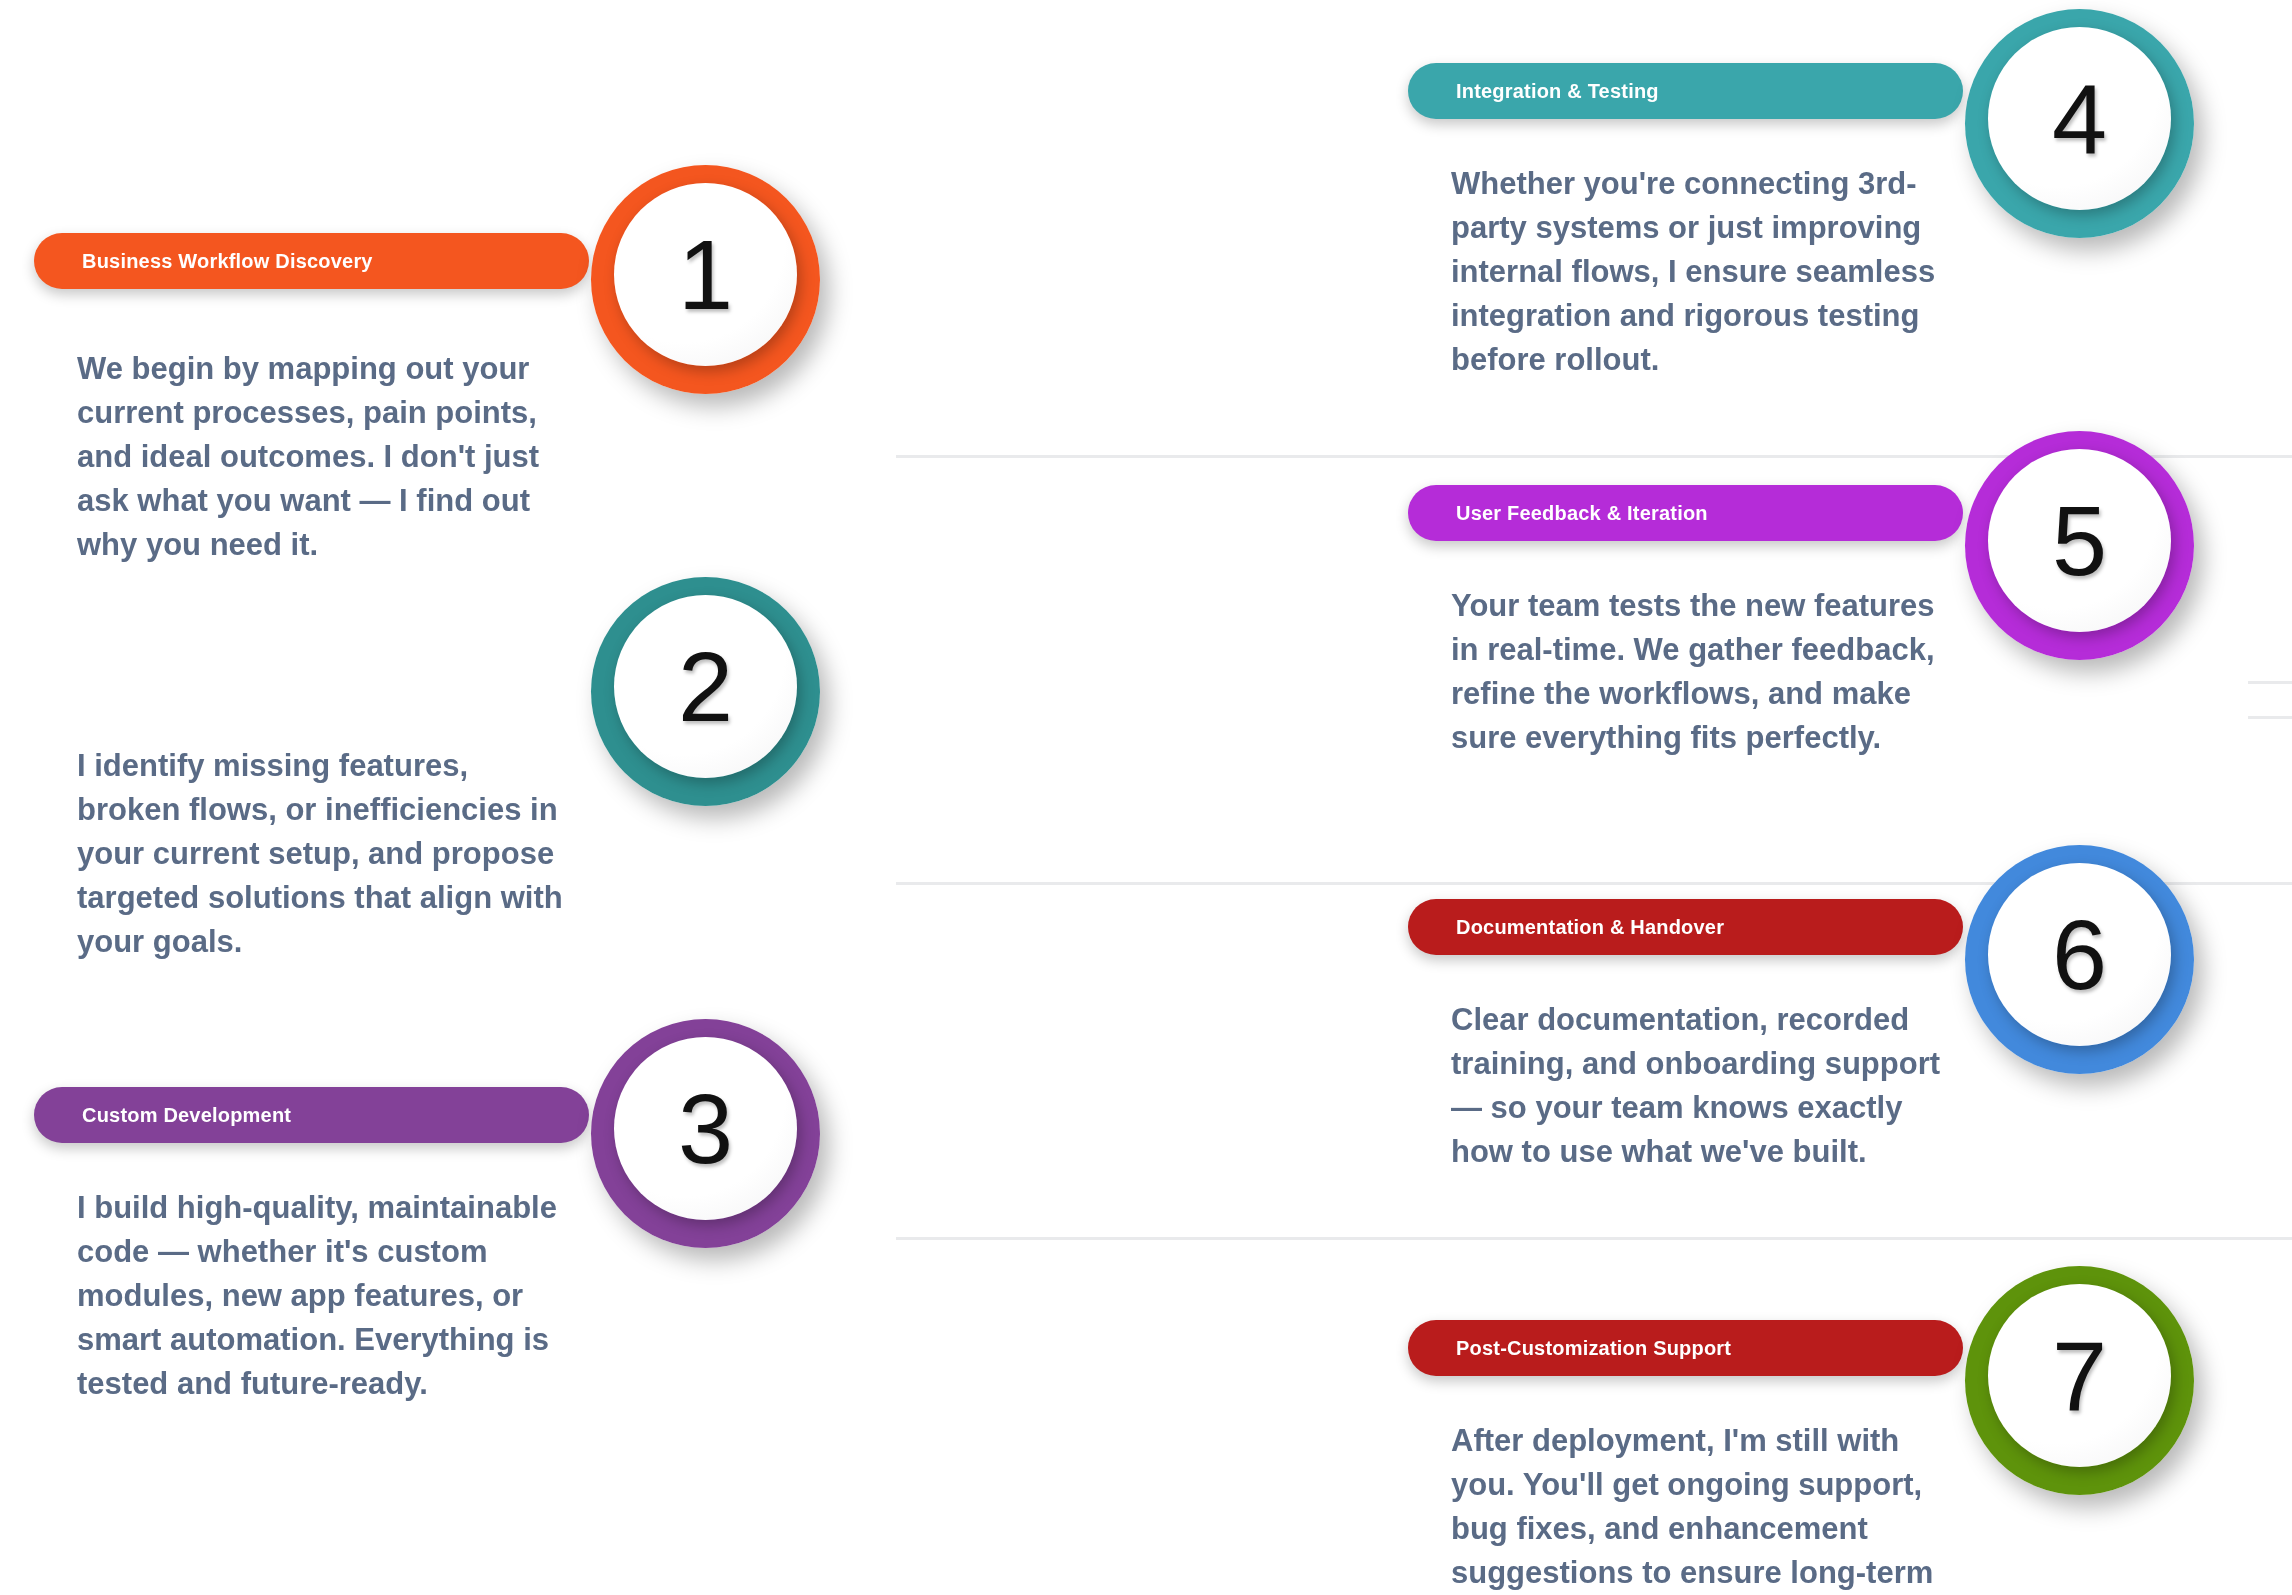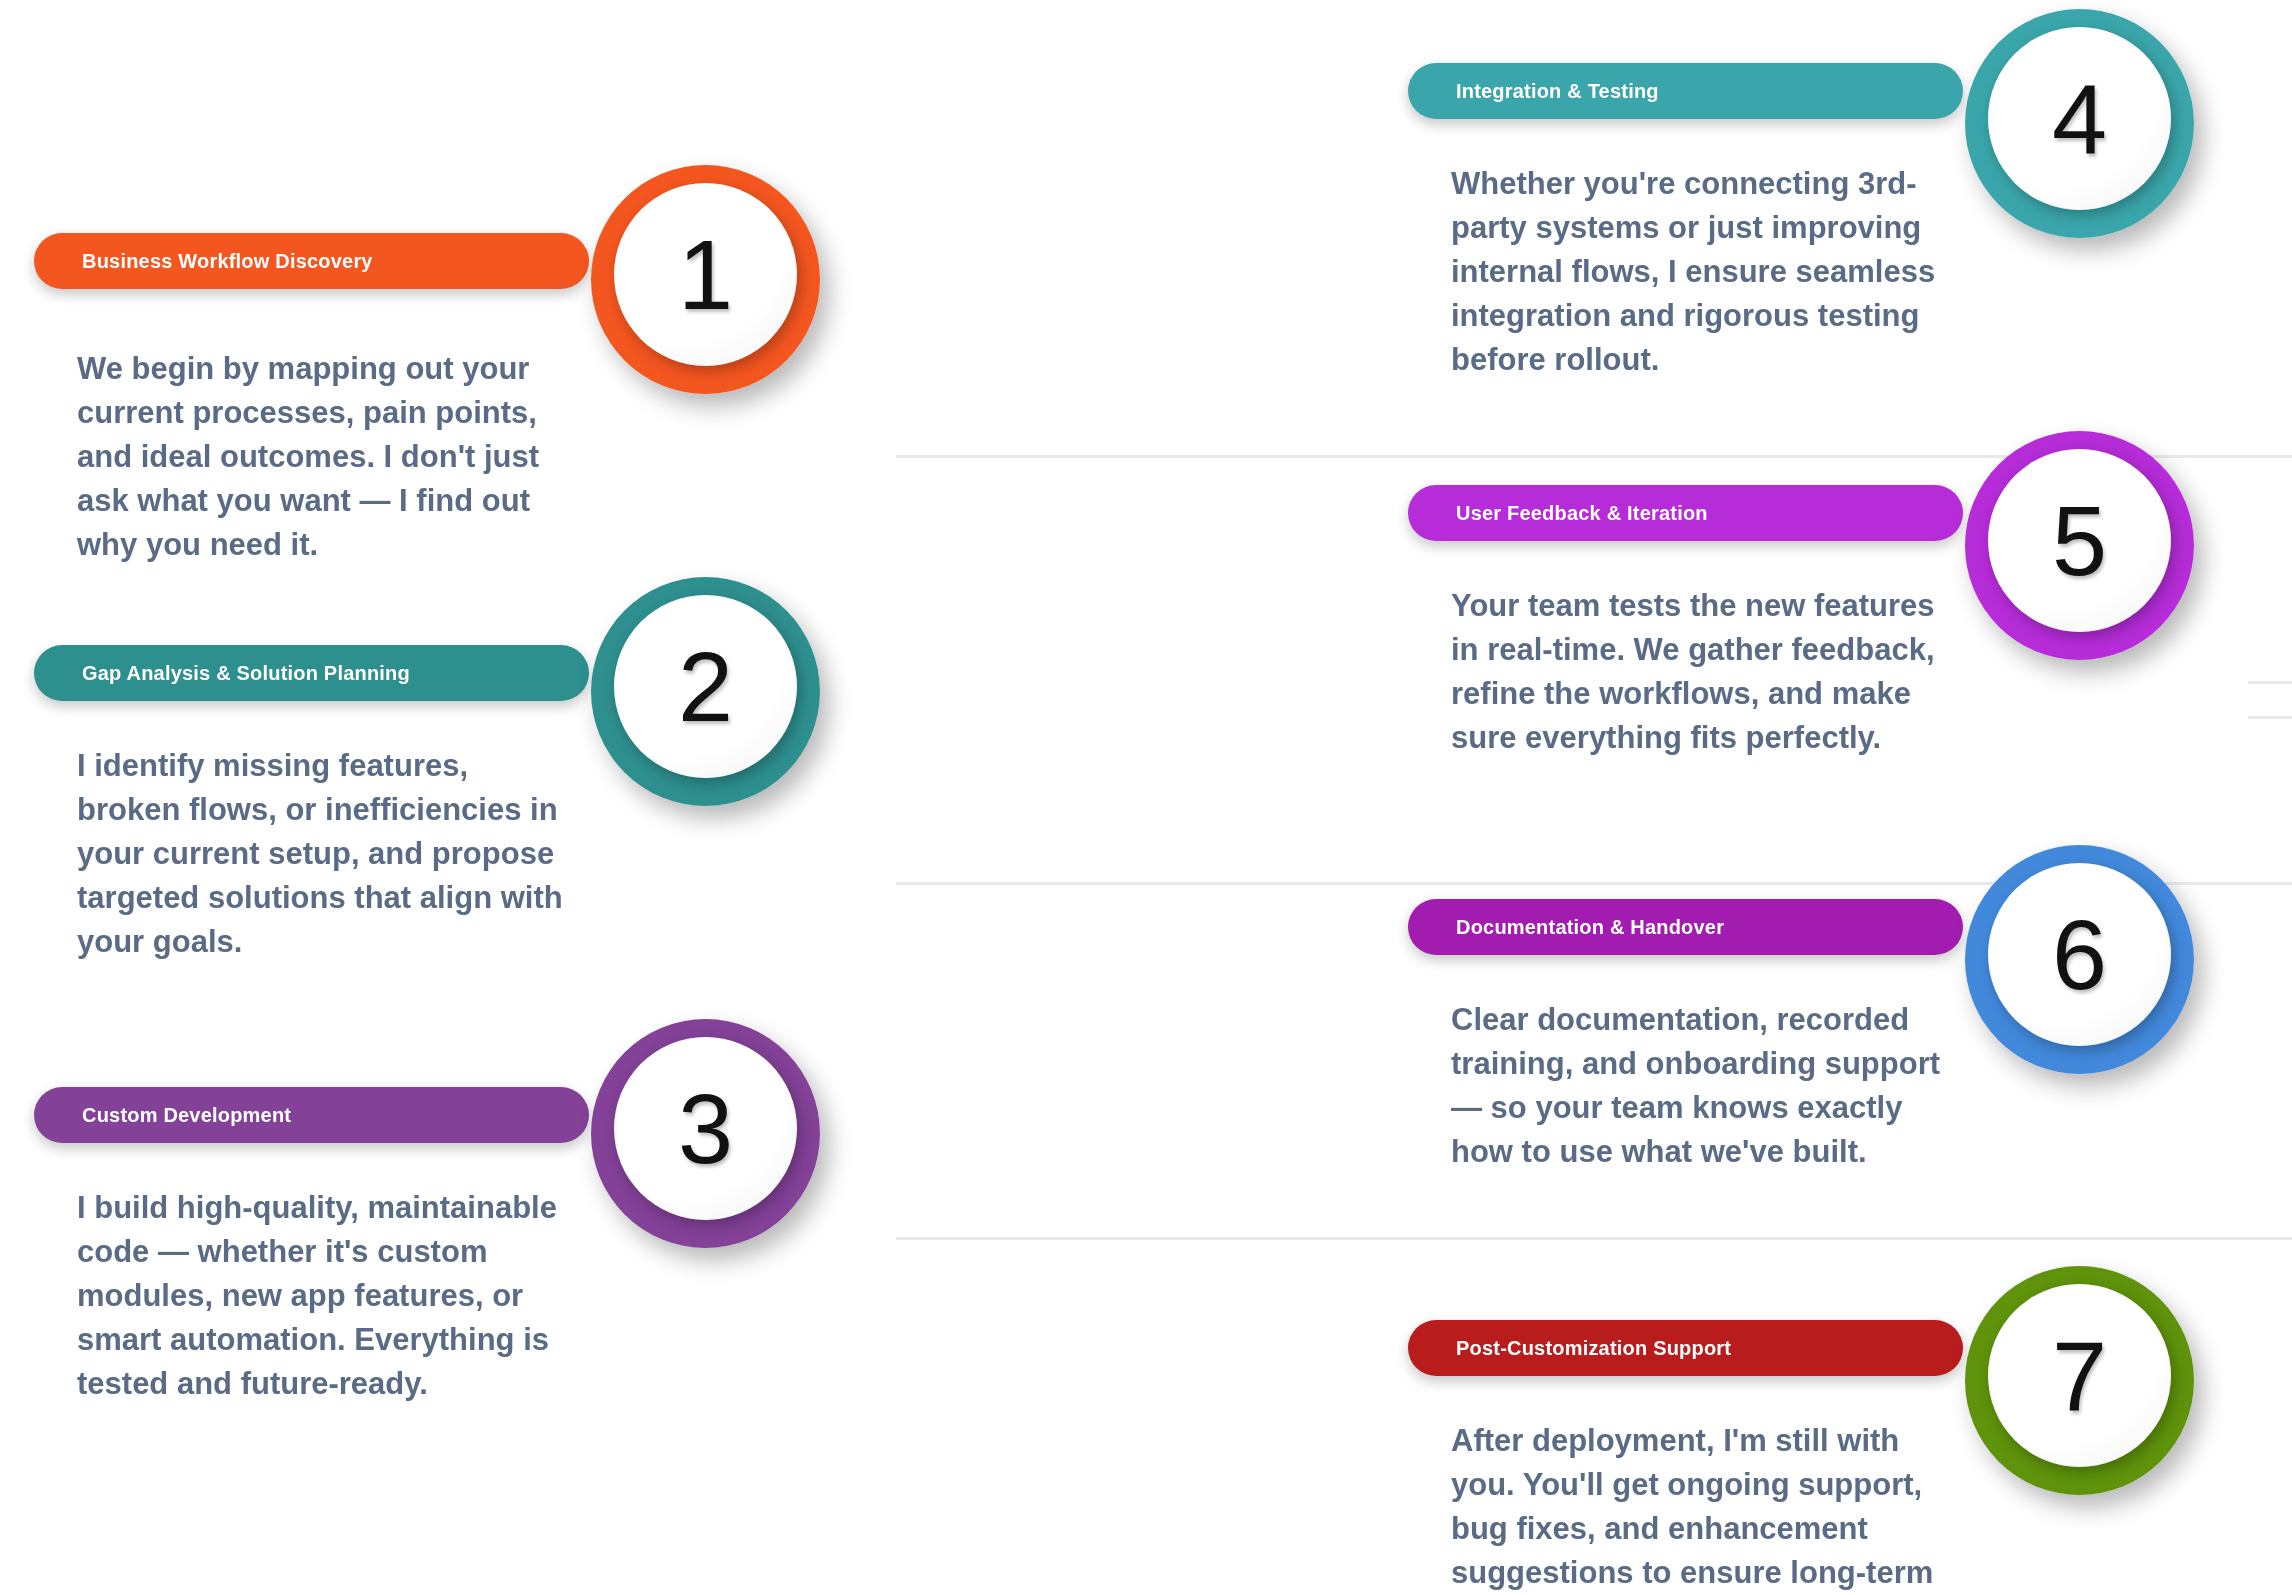--- a/index.html
+++ b/index.html
@@ -138,23 +138,20 @@
         <div class="badge-ring" style="background:#f4561f;"></div>
         <div class="badge-inner">
           <span class="badge-num">1</span>
         </div>
       </div>
     </div>
   </div>
 
   <div class="step left" style="left:34px; top:645px; width:896px; height:304px;">
     <div class="step-inner">
-      <div class="pill" style="background:#2e8f8f; width:555px;">
-        <span class="pill-label">Gap Analysis &amp; Solution Planning</span>
-      </div>
       <div class="body-text" style="top:99px;">I identify missing features, broken flows, or inefficiencies in your current setup, and propose targeted solutions that align with your goals.</div>
       <div class="badge" style="left:557px; top:-68px;">
         <div class="badge-ring" style="background:#2e8f8f;"></div>
         <div class="badge-inner">
           <span class="badge-num">2</span>
         </div>
       </div>
     </div>
   </div>
 
@@ -198,21 +195,21 @@
         <div class="badge-ring" style="background:#b52cd8;"></div>
         <div class="badge-inner">
           <span class="badge-num">5</span>
         </div>
       </div>
     </div>
   </div>
 
   <div class="step right" style="left:1408px; top:899px; width:887px; height:304px;">
     <div class="step-inner">
-      <div class="pill" style="background:#a21caf; width:555px;">
+      <div class="pill" style="background:#b91c1c; width:555px;">
         <span class="pill-label">Documentation &amp; Handover</span>
       </div>
       <div class="body-text" style="top:99px;">Clear documentation, recorded training, and onboarding support — so your team knows exactly how to use what we've built.</div>
       <div class="badge" style="left:557px; top:-54px;">
         <div class="badge-ring" style="background:#4289dc;"></div>
         <div class="badge-inner">
           <span class="badge-num">6</span>
         </div>
       </div>
     </div>

